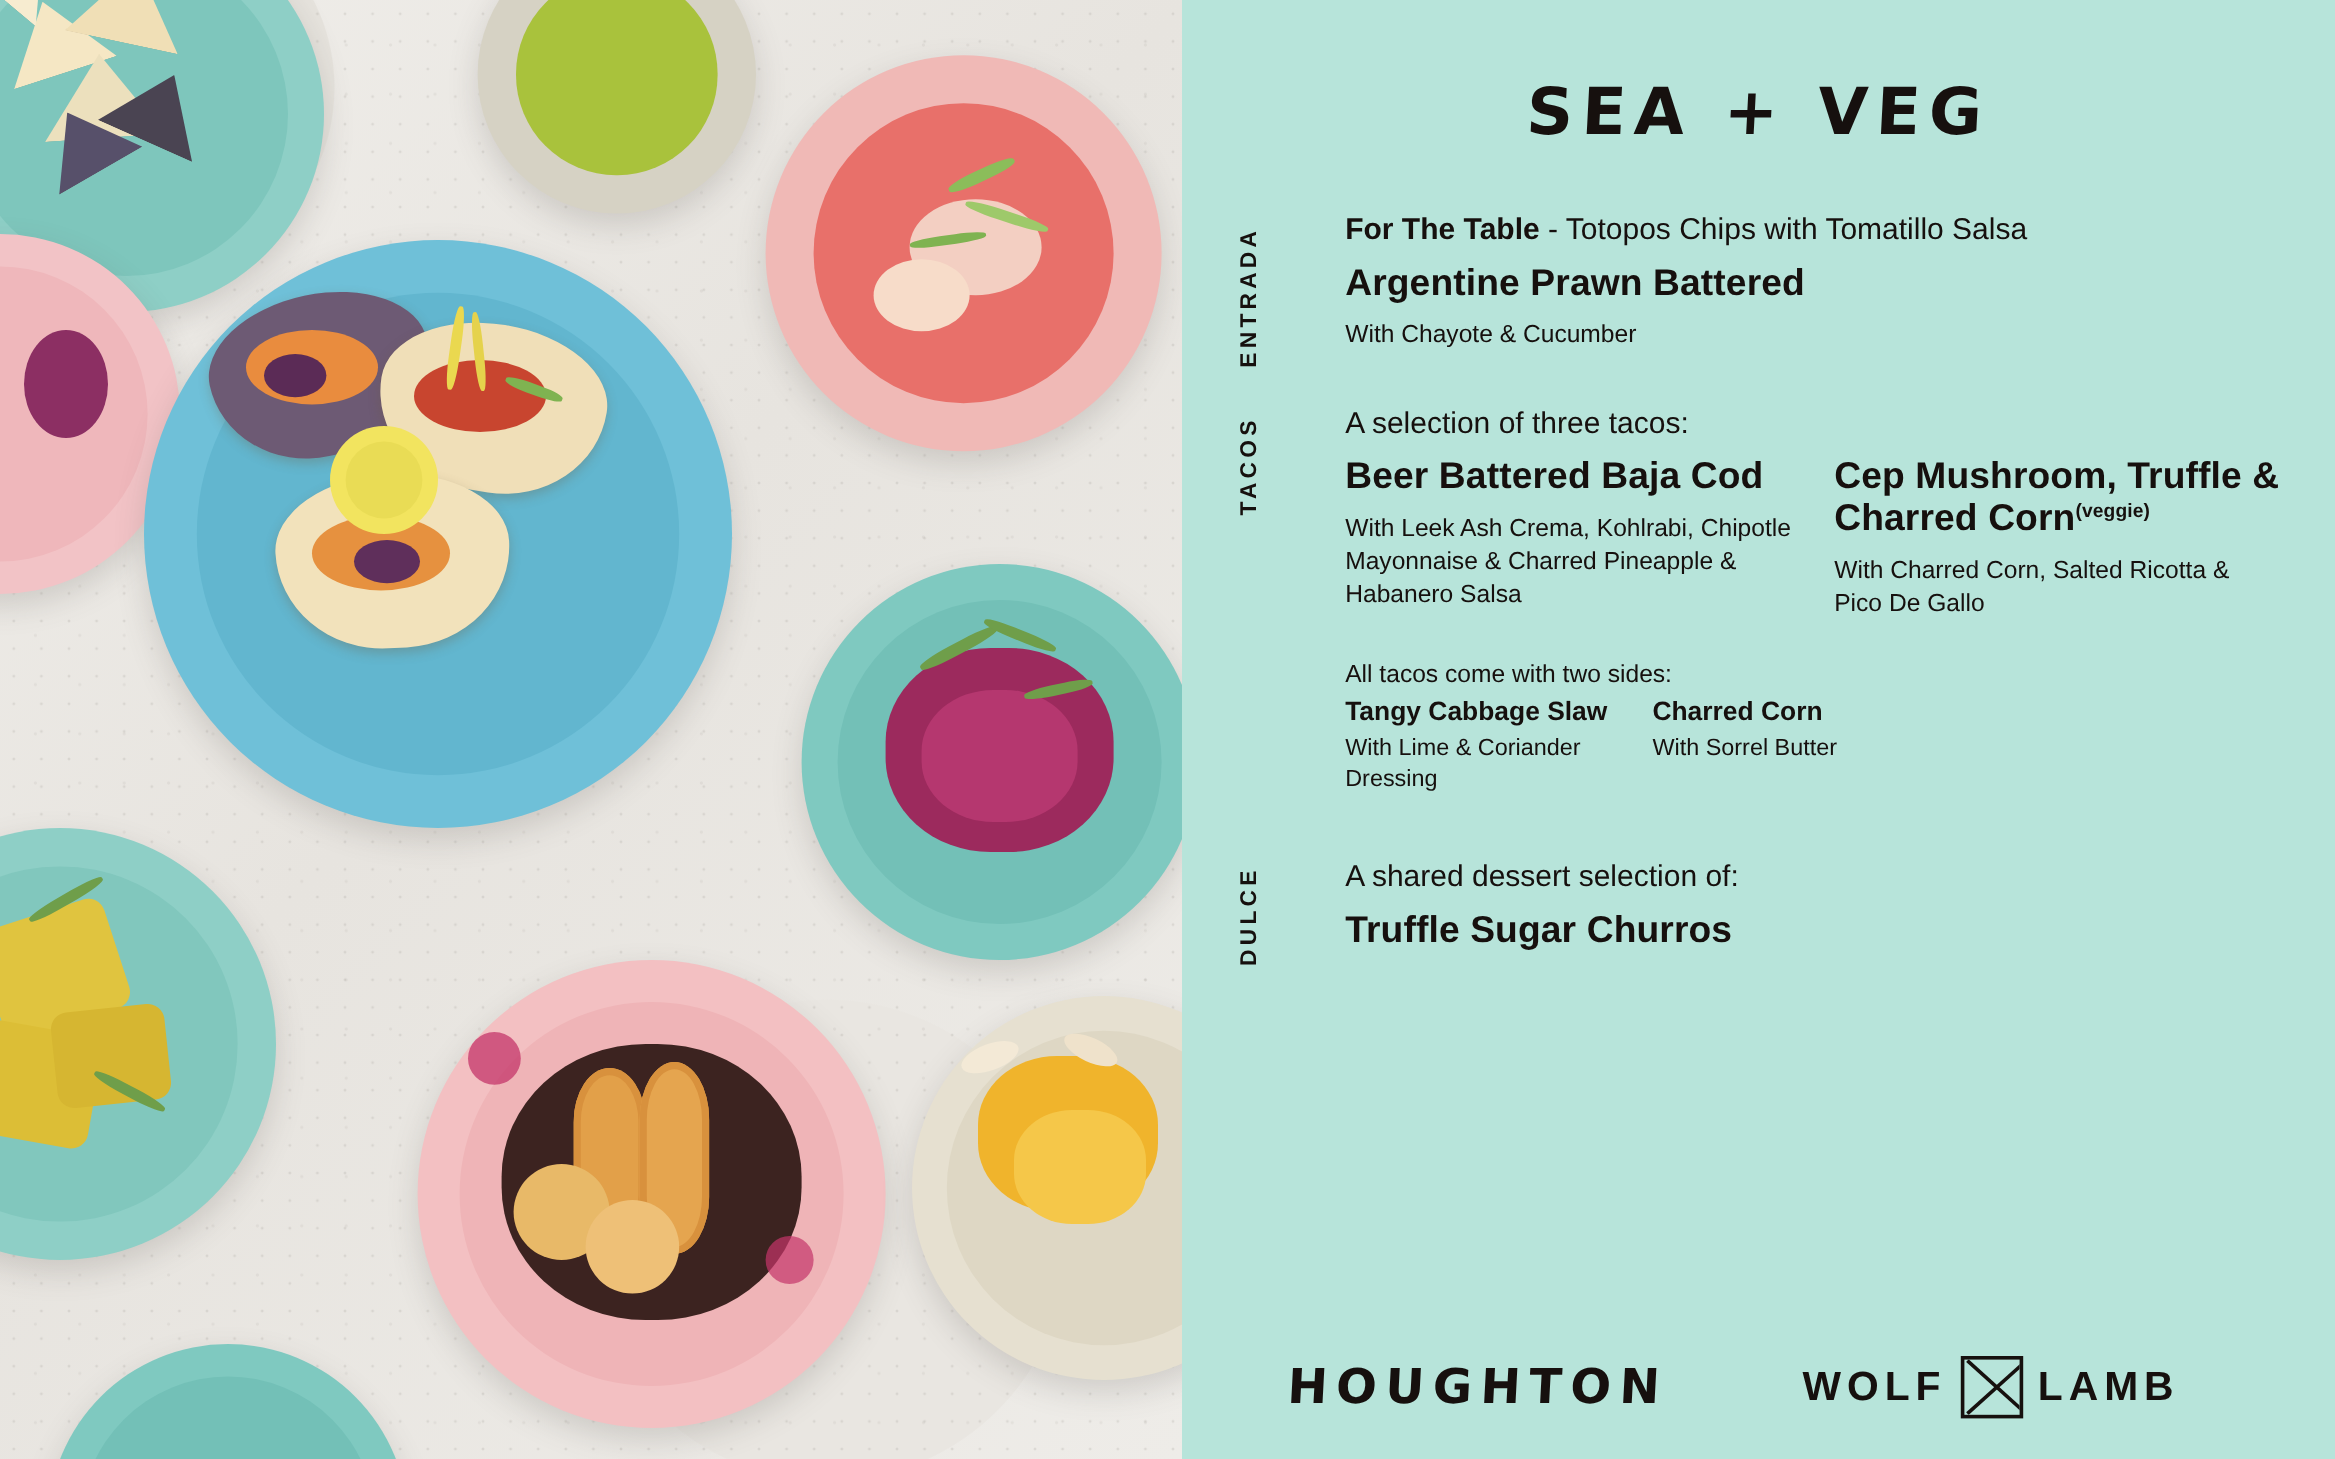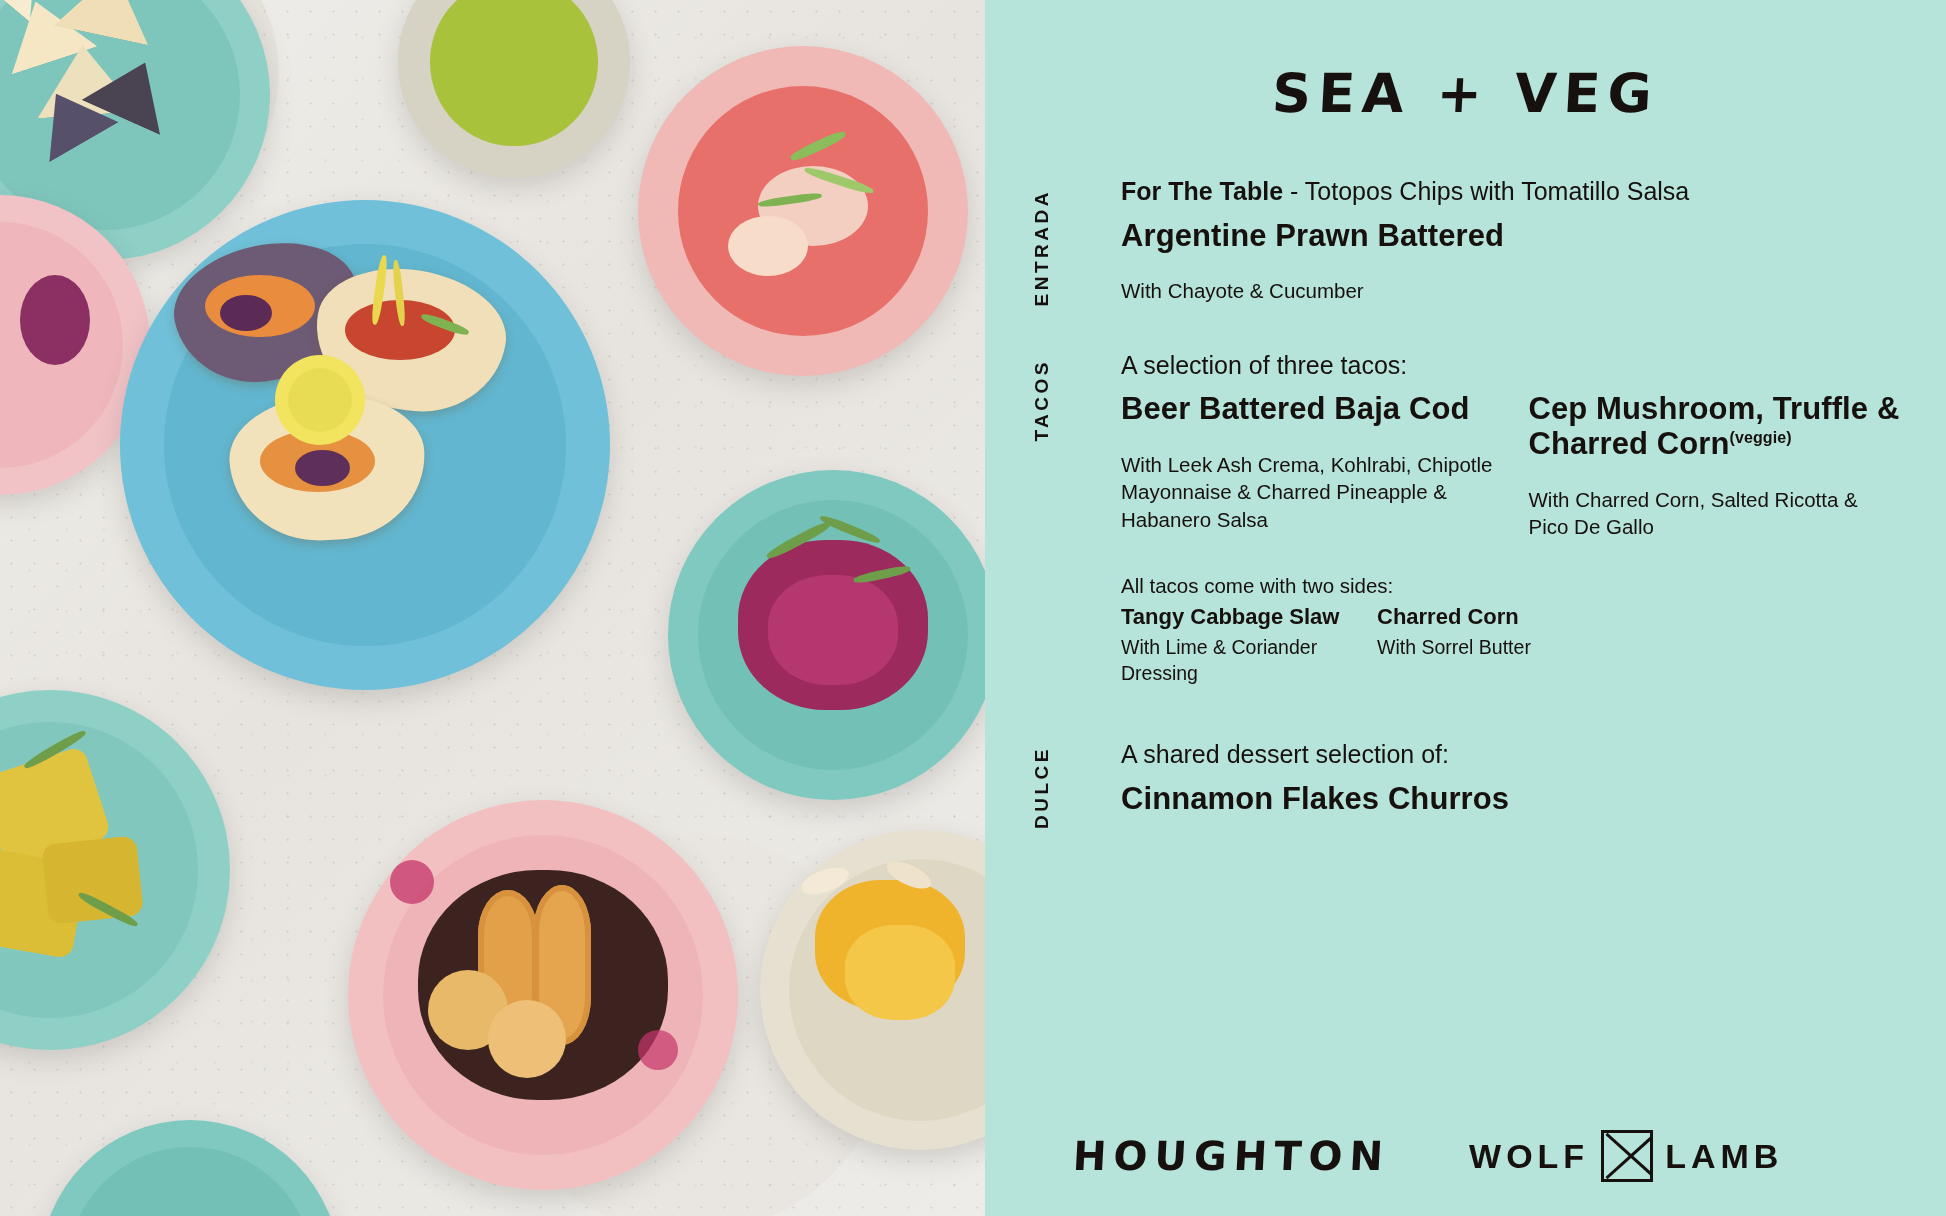--- a/index.html
+++ b/index.html
@@ -116,21 +116,21 @@
     letter-spacing: .1px;
   }
   .dish-name .sup {
     font-size: 16px;
     font-weight: 700;
     vertical-align: super;
   }
   .dish-desc {
     font-size: 20.5px;
     line-height: 1.33;
-    margin-top: 24px;
+    margin-top: 12px;
   }
 
   .two-col {
     display: flex;
     gap: 36px;
   }
   .two-col > .col { flex: 1 1 0; }
 
   .sides-head {
     font-size: 20.5px;
@@ -168,21 +168,21 @@
     font-weight: 700;
     font-size: 40px;
     letter-spacing: 7px;
     transform: skewX(-3deg);
     margin-left: 42px;
   }
   .brand-wolflamb {
     display: flex;
     align-items: center;
     gap: 12px;
-    margin-left: 79px;
+    margin-left: 112px;
     font-weight: 700;
     font-size: 34px;
     letter-spacing: 5px;
   }
   .wl-box {
     width: 52px;
     height: 52px;
     border: 3px solid #16100e;
     position: relative;
   }
@@ -339,21 +339,21 @@
         </div>
       </div>
     </div>
 
     <div class="block sec-dulce">
       <div class="side-label" style="top:8px;">DULCE</div>
       <div class="content">
         <p class="lead">A shared dessert selection of:</p>
         <div class="two-col">
           <div class="col">
-            <div class="dish-name">Cinnamon Flakes Churros</div>
+            <div class="dish-name">Truffle Sugar Churros</div>
           </div>
         </div>
       </div>
     </div>
 
     <div class="footer">
       <div class="brand-houghton">HOUGHTON</div>
       <div class="brand-wolflamb">
         <span>WOLF</span>
         <span class="wl-box"></span>

